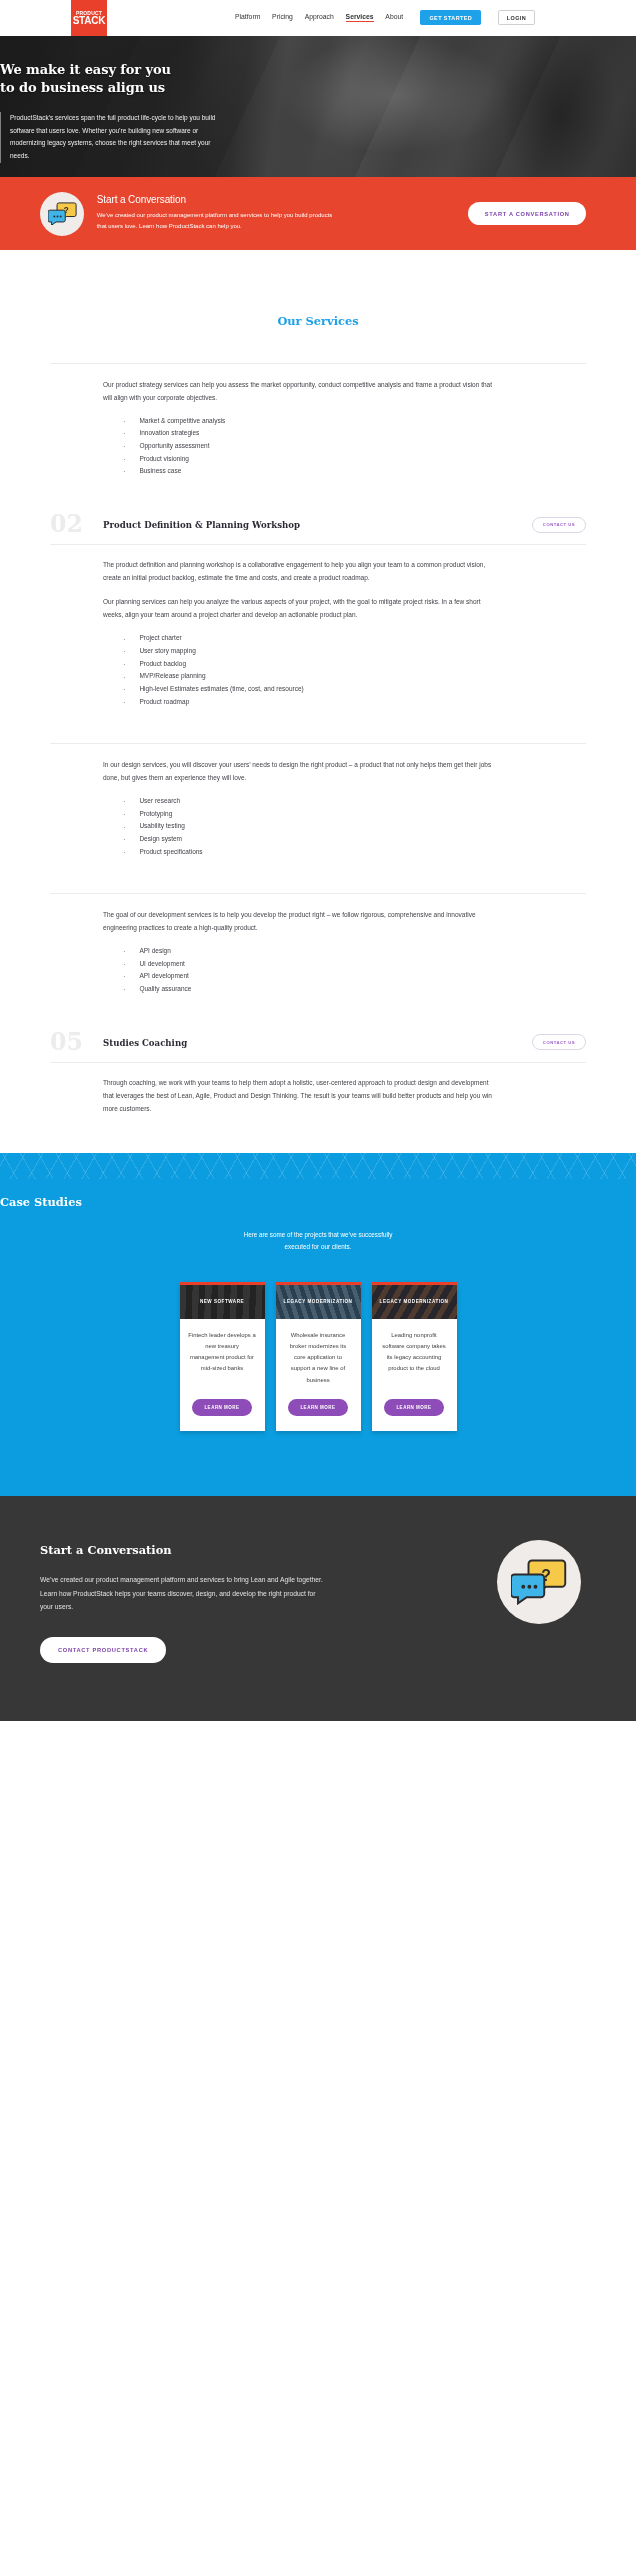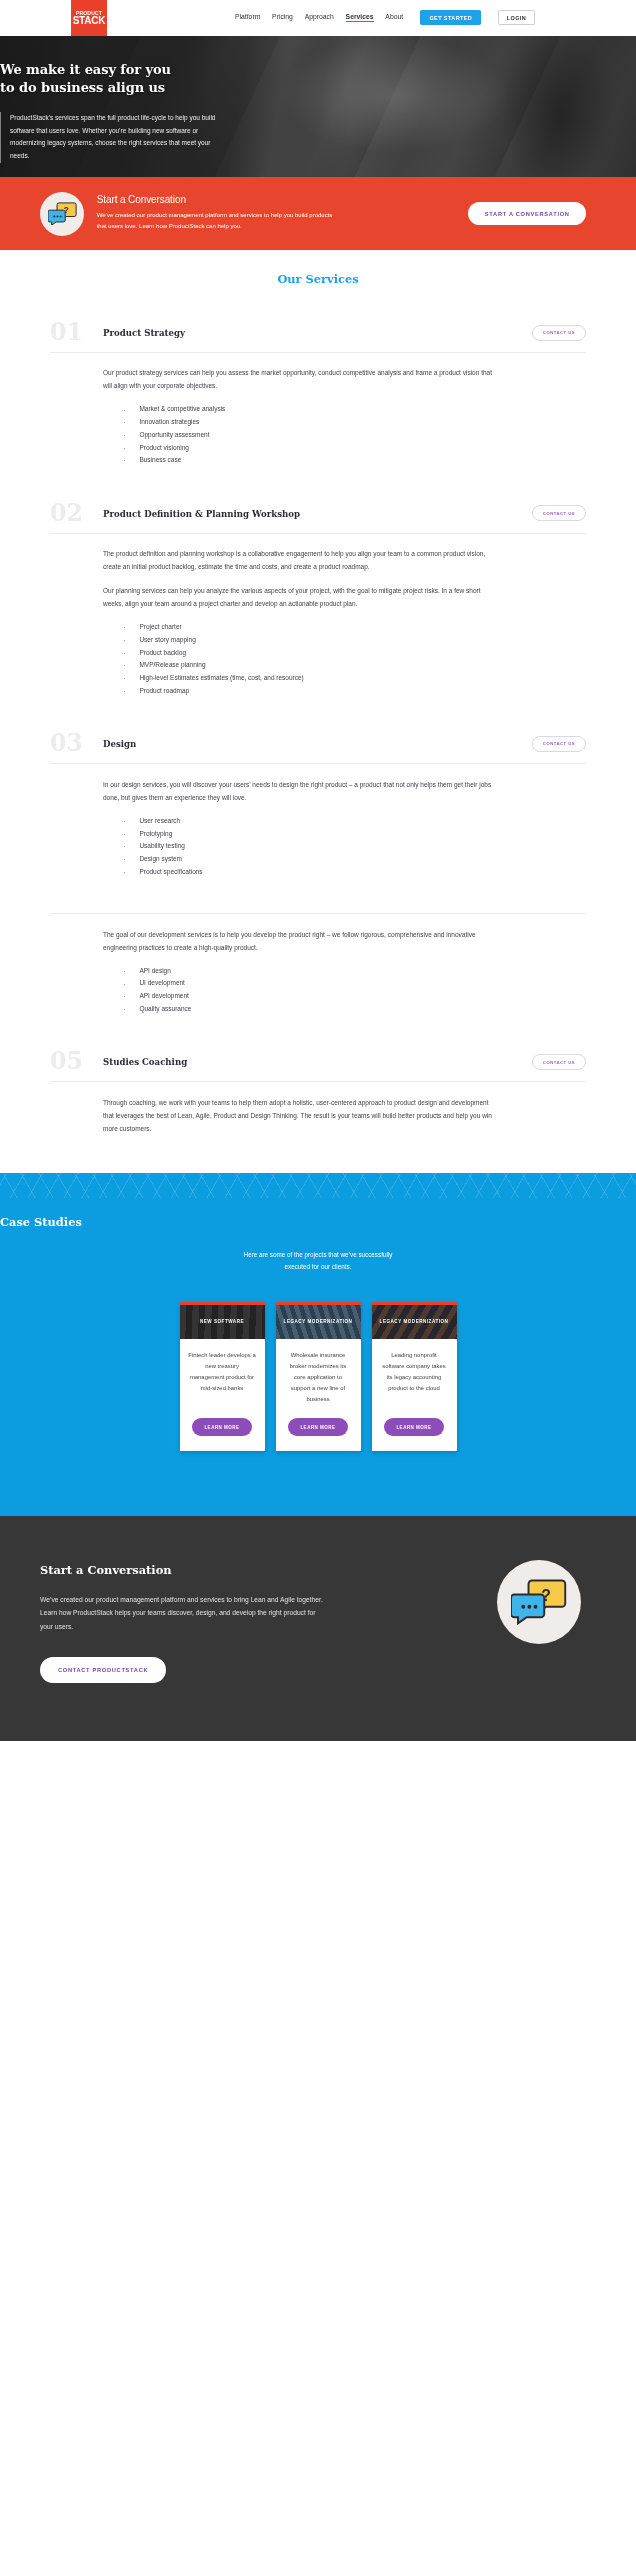--- a/index.html
+++ b/index.html
@@ -152,21 +152,21 @@
     border: none;
     border-radius: 36px;
     font-size: 5.7px;
     font-weight: bold;
     letter-spacing: 0.7px;
     padding: 8.2px 16.4px;
     white-space: nowrap;
   }
 
   
-  .services { background: #fff; padding-top: 22px; padding-bottom: 27px; }
+  .services { background: #fff; padding-top: 64px; padding-bottom: 27px; }
   .section-title-blue {
     text-align: center;
     color: #1da1e8;
     font-family: "DejaVu Serif", serif;
     font-size: 11.4px;
     font-weight: bold;
   }
   .service {
     width: 536px;
     margin: 0 auto;
@@ -431,25 +431,20 @@
     <div class="cta-title">Start a Conversation</div>
     <div class="cta-para">We’ve created our product management platform and services to help you build products that users love. Learn how ProductStack can help you.</div>
   </div>
   <button class="btn-pill-white">START A CONVERSATION</button>
 </div>
 
 <div class="services">
   <div class="section-title-blue">Our Services</div>
 
   <div class="service">
-    <div class="service-head">
-      <div class="service-num">01</div>
-      <div class="service-name">Product Strategy</div>
-      <button class="btn-contact">CONTACT US</button>
-    </div>
     <div class="service-rule"></div>
     <div class="service-body">
       <p class="service-para">Our product strategy services can help you assess the market opportunity, conduct competitive analysis and frame a product vision that will align with your corporate objectives.</p>
       <ul class="service-list">
         <li>Market &amp; competitive analysis</li>
         <li>Innovation strategies</li>
         <li>Opportunity assessment</li>
         <li>Product visioning</li>
         <li>Business case</li>
       </ul>
@@ -471,25 +466,20 @@
         <li>User story mapping</li>
         <li>Product backlog</li>
         <li>MVP/Release planning</li>
         <li>High-level Estimates estimates (time, cost, and resource)</li>
         <li>Product roadmap</li>
       </ul>
     </div>
   </div>
 
   <div class="service">
-    <div class="service-head">
-      <div class="service-num">03</div>
-      <div class="service-name">Design</div>
-      <button class="btn-contact">CONTACT US</button>
-    </div>
     <div class="service-rule"></div>
     <div class="service-body">
       <p class="service-para">In our design services, you will discover your users’ needs to design the right product – a product that not only helps them get their jobs done, but gives them an experience they will love.</p>
       <ul class="service-list">
         <li>User research</li>
         <li>Prototyping</li>
         <li>Usability testing</li>
         <li>Design system</li>
         <li>Product specifications</li>
       </ul>

